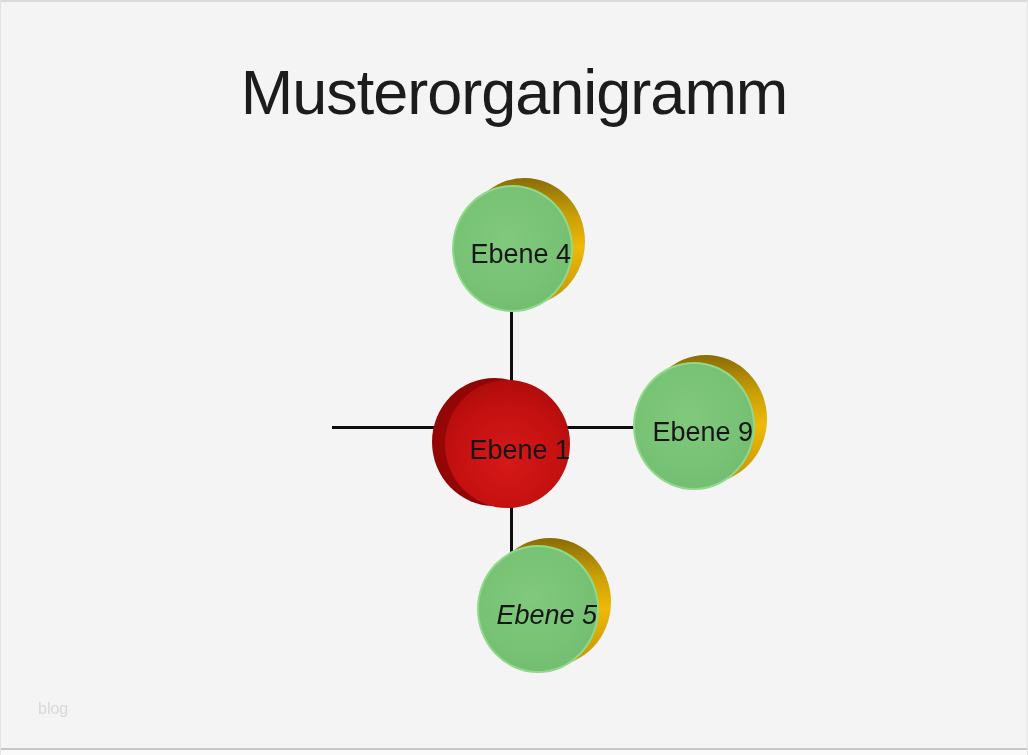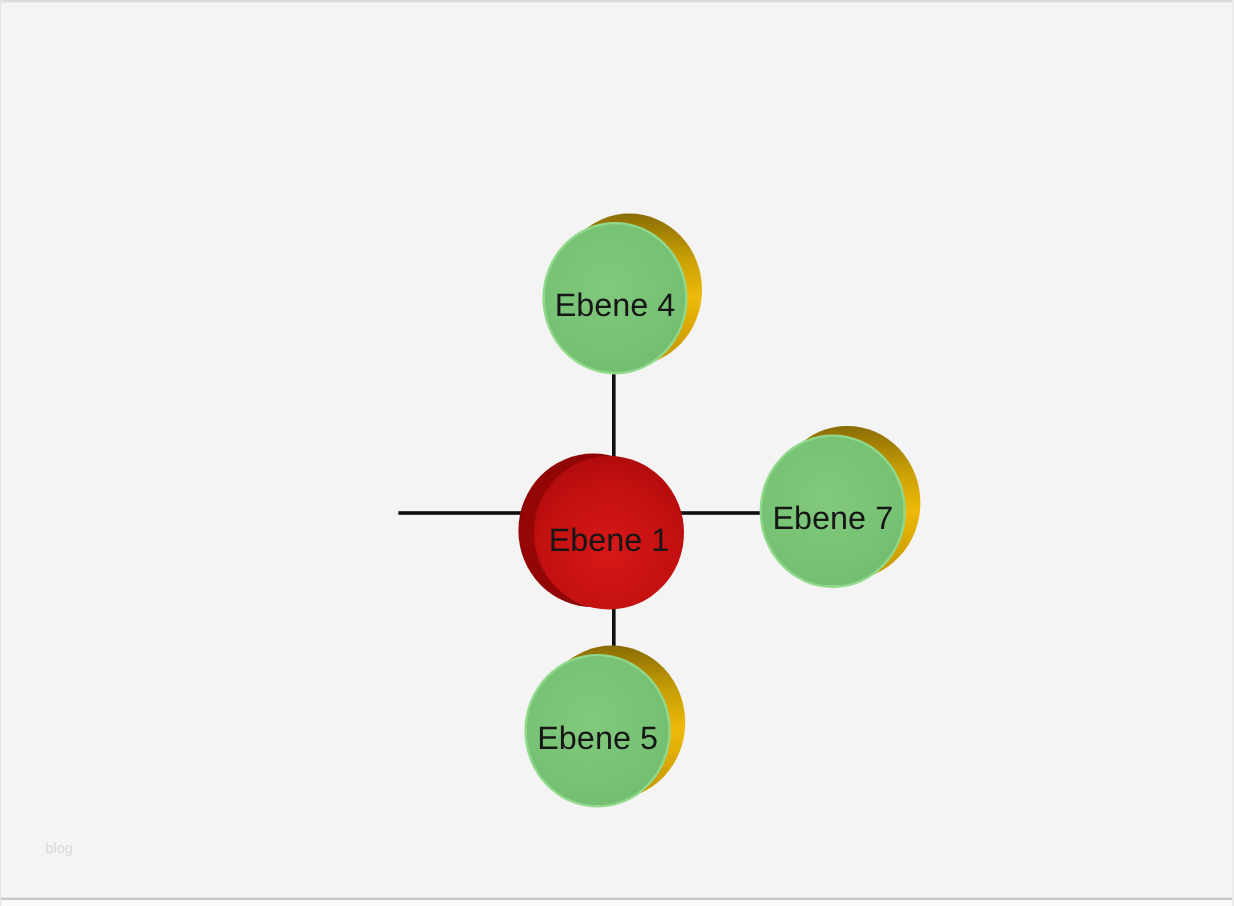--- a/index.html
+++ b/index.html
@@ -40,21 +40,21 @@
   .node .back, .node .face {
     position: absolute;
     width: 100%; height: 100%;
     border-radius: 50%;
     box-sizing: border-box;
   }
   .node .face {
     left: 0; top: 0;
     display: flex;
     align-items: center;
-    justify-content: center;
+    justify-content: flex-end;
   }
   .node .label {
     font-size: 27px;
     color: #161616;
     transform: translateY(6px);
     white-space: nowrap;
   }
 
   
   .node.green .back {
@@ -75,53 +75,54 @@
       #a50a0a 0%, #8c0404 70%, #740202 100%);
   }
   .node.red .face {
     background: radial-gradient(circle at 50% 62%,
       #d71818 0%, #c31010 55%, #9e0707 100%);
   }
 
   .n-top    { left: 451px; top: 185px; width: 121px; height: 127px; }
   .n-left   { left: 270px; top: 358px; width: 121px; height: 128px; }
   .n-right  { left: 632px; top: 362px; width: 122px; height: 128px; }
-  .n-bottom { left: 436px; top: 545px; width: 122px; height: 128px; }
+  .n-bottom { left: 476px; top: 545px; width: 122px; height: 128px; font-style: italic; }
   .n-center { left: 444px; top: 380px; width: 125px; height: 128px; }
 
   .watermark {
     position: absolute;
     left: 37px; top: 700px;
-    font-size: 12px;
+    font-size: 16px;
     color: #d8d8d8;
   }
 </style>
 </head>
 <body>
 
 <div class="page">
 
   <div class="edge-top"></div>
 
+  <h1 class="title">Musterorganigramm</h1>
 
   <div class="connector v"></div>
   <div class="connector h"></div>
 
   <div class="node green n-top">
     <div class="back"></div>
     <div class="face">
       <span class="label">Ebene 4</span>
     </div>
   </div>
 
 
   <div class="node green n-right">
     <div class="back"></div>
     <div class="face">
-      <span class="label">Ebene 7</span>
+      <span class="label">Ebene 9</span>
     </div>
   </div>
 
   <div class="node green n-bottom">
     <div class="back"></div>
     <div class="face">
       <span class="label">Ebene 5</span>
     </div>
   </div>
 

